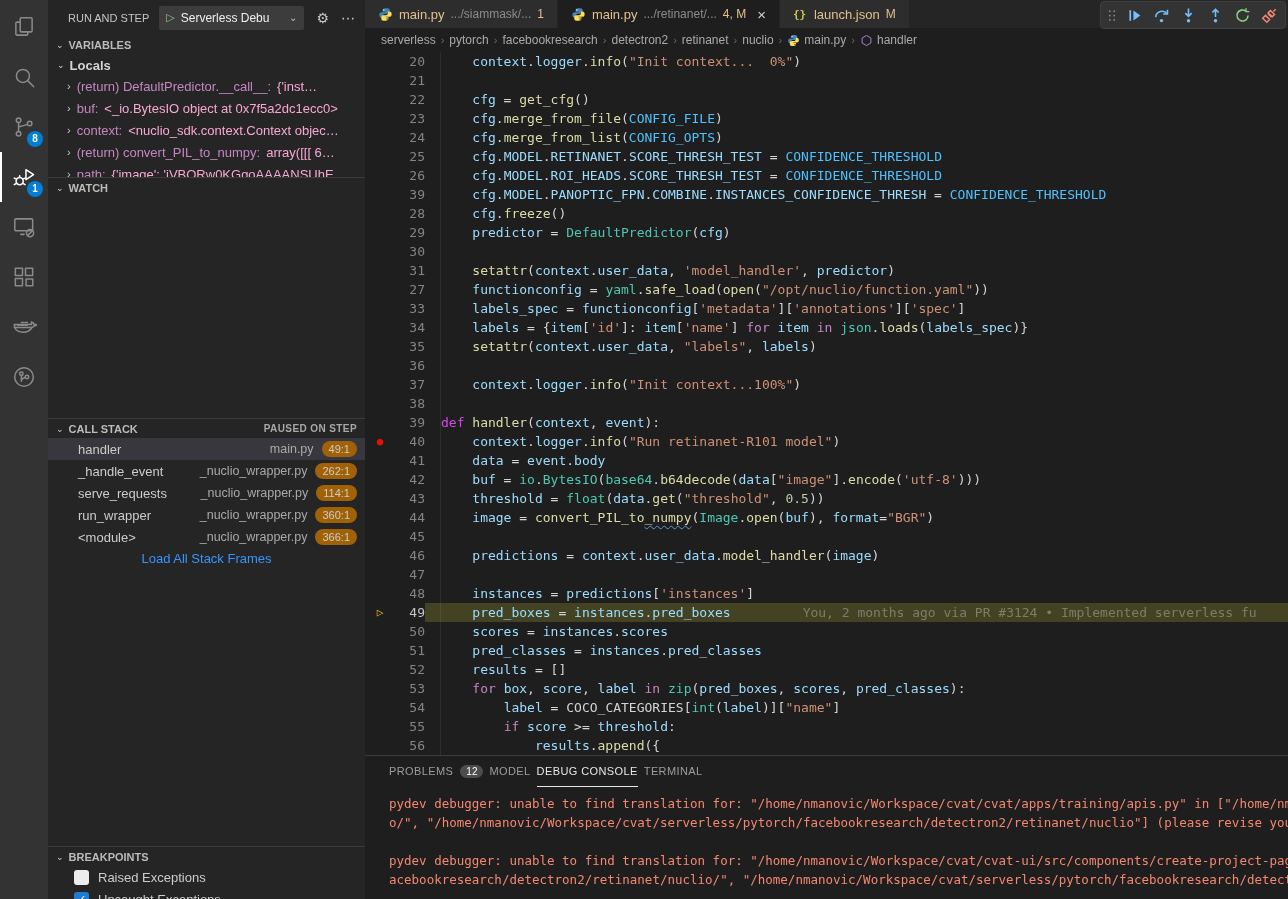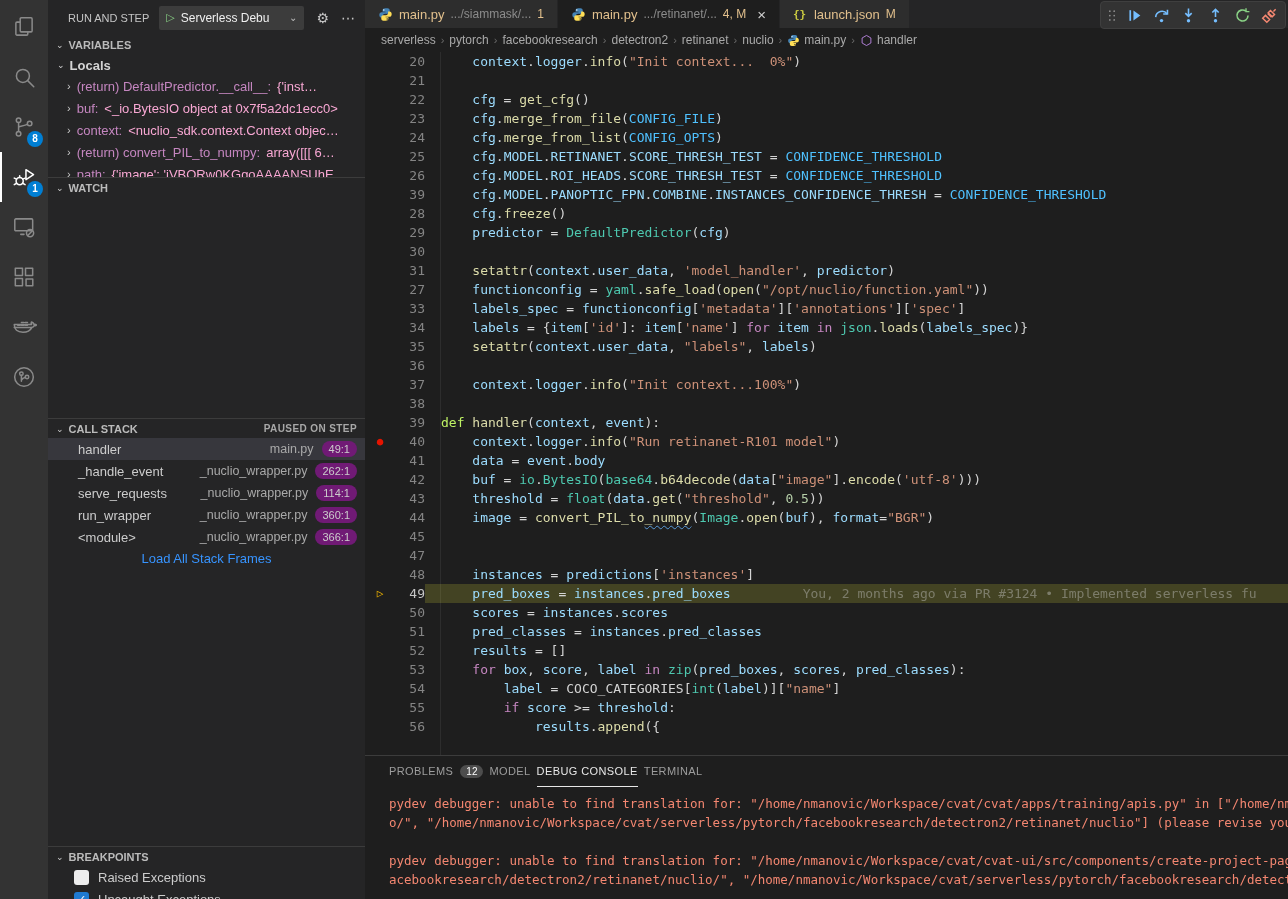--- a/index.html
+++ b/index.html
@@ -46,21 +46,21 @@
   .tree-row{display:flex;align-items:center;height:22px;padding-left:19px;font-size:13px;
     white-space:nowrap;overflow:hidden;cursor:pointer;}
   .tree-row .chev{color:#cccccc;font-size:11px;flex:none;}
   .var-name{color:#c586c0;margin-left:6px;flex:none;}
   .var-value{color:#f9a8d4;margin-left:6px;}
 
   .stack-row{display:flex;align-items:center;height:22px;padding:0 8px 0 30px;font-size:13px;color:#cccccc;cursor:pointer;}
   .stack-row.selected{background:#37373d;}
   .sf-name{white-space:nowrap;}
   .sf-file{margin-left:auto;color:#a9a9a9;font-size:12.5px;padding-left:10px;white-space:nowrap;}
-  .sf-pos{margin-left:8px;background:#701a75;border-radius:9px;padding:0 7px;font-size:11px;color:#cccccc;
+  .sf-pos{margin-left:8px;background:#a16207;border-radius:9px;padding:0 7px;font-size:11px;color:#cccccc;
     line-height:16px;height:16px;flex:none;}
   .load-link{color:#3794ff;font-size:13px;text-align:center;height:22px;line-height:22px;cursor:pointer;}
 
   .bp-row{display:flex;align-items:center;height:22px;padding-left:26px;font-size:13px;color:#cccccc;gap:9px;cursor:pointer;}
   .cbx{width:15px;height:15px;border-radius:3px;flex:none;box-sizing:border-box;font-size:11px;
     text-align:center;line-height:15px;color:#fff;}
   .cbx.unchecked{background:#ededed;}
   .cbx.checked{background:#1f7ad1;}
 
   
@@ -94,21 +94,21 @@
   .glyph{width:22px;flex:none;text-align:center;line-height:19px;cursor:pointer;}
   .g-bp{color:#e51400;font-size:11px;}
   .g-cur{color:#f0b400;font-size:11px;font-weight:bold;}
   .lnum{width:34px;flex:none;text-align:right;color:#858585;}
   .ltext{padding-left:16px;white-space:pre;flex:1;min-width:0;}
   .code-line.current .ltext{background:rgba(255,255,64,.17);}
   .code-line.current .lnum{color:#c6c6c6;}
   .blame{color:rgba(204,204,204,.42);margin-left:72px;}
 
   .tk-d{color:#d4d4d4}.tk-v{color:#9cdcfe}.tk-f{color:#dcdcaa}.tk-s{color:#ce9178}
-  .tk-k{color:#c586c0}.tk-b{color:#bef264}.tk-c{color:#4ec9b0}.tk-n{color:#b5cea8}.tk-C{color:#4fc1ff}
+  .tk-k{color:#c586c0}.tk-b{color:#d946ef}.tk-c{color:#4ec9b0}.tk-n{color:#b5cea8}.tk-C{color:#4fc1ff}
   .tk-u{color:#dcdcaa;text-decoration:underline wavy #5899d8 1px;text-underline-offset:3px;}
 
   
   .panel{position:absolute;top:755px;left:0;right:0;bottom:0;background:#1e1e1e;border-top:1px solid #3c3c3c;}
   .panel-tabs{display:flex;gap:6px;padding-left:24px;height:31px;align-items:stretch;}
   .ptab{font-size:11px;color:#9d9d9d;letter-spacing:.4px;display:flex;gap:7px;align-items:center;
     border-bottom:1px solid transparent;cursor:pointer;}
   .ptab.active{color:#e7e7e7;border-color:#e7e7e7;}
   .p-badge{background:#4d4d4d;color:#ffffff;border-radius:9px;padding:1px 6px;font-size:10px;letter-spacing:0;}
   .console{font-family:"DejaVu Sans Mono",monospace;font-size:12.5px;color:#f48771;line-height:19px;
@@ -545,20 +545,25 @@
         <span class="lnum">44</span>
         <span class="ltext"><span class="tk-d">    </span><span class="tk-v">image</span><span class="tk-d"> = </span><span class="tk-f">convert_PIL_to</span><span class="tk-u">_numpy</span><span class="tk-d">(</span><span class="tk-c">Image</span><span class="tk-d">.</span><span class="tk-f">open</span><span class="tk-d">(</span><span class="tk-v">buf</span><span class="tk-d">), </span><span class="tk-v">format</span><span class="tk-d">=</span><span class="tk-s">"BGR"</span><span class="tk-d">)</span></span>
       </div>
       <div class="code-line">
         <span class="glyph"></span>
         <span class="lnum">45</span>
         <span class="ltext"></span>
       </div>
       <div class="code-line">
         <span class="glyph"></span>
+        <span class="lnum">46</span>
+        <span class="ltext"><span class="tk-d">    </span><span class="tk-v">predictions</span><span class="tk-d"> = </span><span class="tk-v">context</span><span class="tk-d">.</span><span class="tk-v">user_data</span><span class="tk-d">.</span><span class="tk-f">model_handler</span><span class="tk-d">(</span><span class="tk-v">image</span><span class="tk-d">)</span></span>
+      </div>
+      <div class="code-line">
+        <span class="glyph"></span>
         <span class="lnum">47</span>
         <span class="ltext"></span>
       </div>
       <div class="code-line">
         <span class="glyph"></span>
         <span class="lnum">48</span>
         <span class="ltext"><span class="tk-d">    </span><span class="tk-v">instances</span><span class="tk-d"> = </span><span class="tk-v">predictions</span><span class="tk-d">[</span><span class="tk-s">'instances'</span><span class="tk-d">]</span></span>
       </div>
       <div class="code-line current">
         <span class="glyph g-cur">▷</span>

